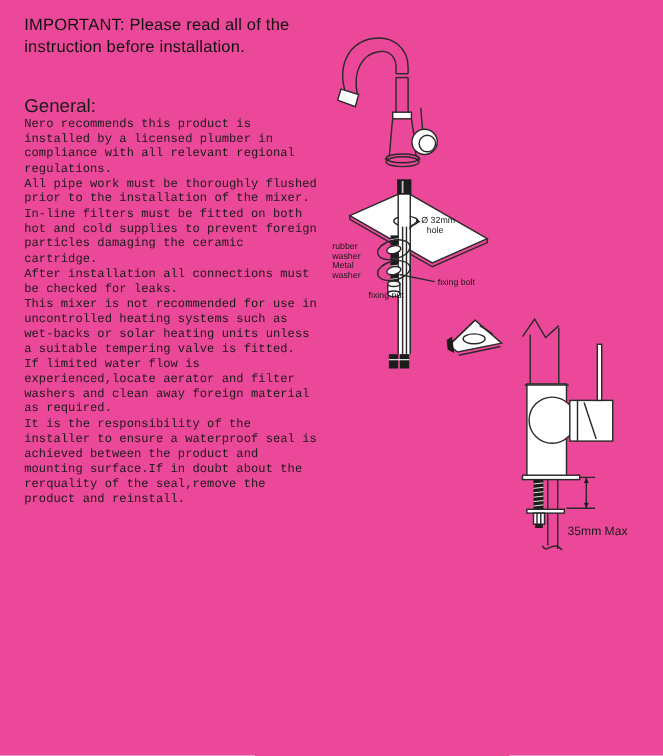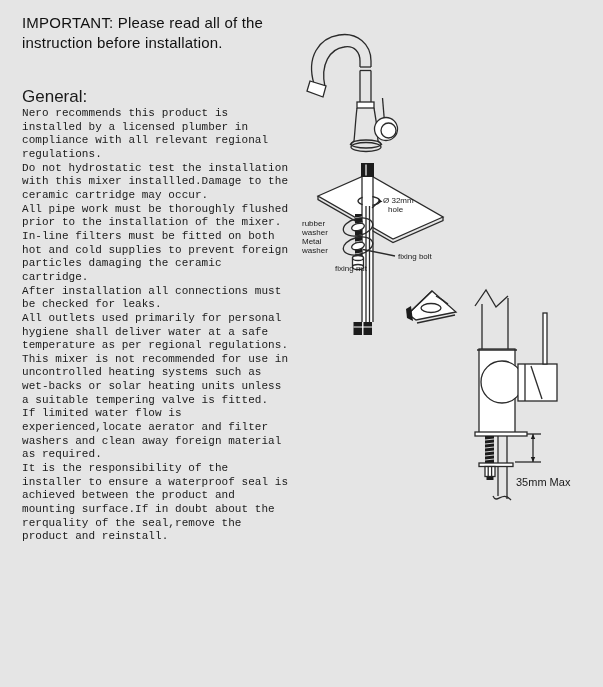--- a/index.html
+++ b/index.html
@@ -1,17 +1,17 @@
 <!DOCTYPE html>
 <html><head>
 <meta charset="utf-8">
 <style>
   html,body{margin:0;padding:0;background:#fff;}
   .page{
-    position:relative;width:603px;height:687px;background:#e5e5e5;
+    position:relative;width:603px;height:687px;background:#ec4899;
     font-family:"Liberation Sans",sans-serif;color:#1a1a1a;overflow:hidden;
   }
   .heading{
     position:absolute;left:22px;top:13px;width:272px;
     font-size:15px;line-height:20px;letter-spacing:.2px;color:#111;
   }
   .general-label{
     position:absolute;left:22px;top:90px;font-size:17px;line-height:13px;
   }
   .paragraphs{
@@ -35,25 +35,23 @@
 <body>
 
 <div class="page">
 
   <div class="heading">IMPORTANT: Please read all of the instruction before installation.</div>
 
   <div class="general-label">General:</div>
 
   <div class="paragraphs">
     <div>Nero recommends this product is installed by a licensed plumber in compliance with all relevant regional regulations.</div>
-    <div>Do not hydrostatic test the installation with this mixer installled.Damage to the ceramic cartridge may occur.</div>
     <div>All pipe work must be thoroughly flushed prior to the installation of the mixer.</div>
     <div>In-line filters must be fitted on both hot and cold supplies to prevent foreign particles damaging the ceramic cartridge.</div>
     <div>After installation all connections must be checked for leaks.</div>
-    <div>All outlets used primarily for personal hygiene shall deliver water at a safe temperature as per regional regulations.</div>
     <div>This mixer is not recommended for use in uncontrolled heating systems such as wet-backs or solar heating units unless a suitable tempering valve is fitted.</div>
     <div>If limited water flow is experienced,locate aerator and filter washers and clean away foreign material as required.</div>
     <div>It is the responsibility of the installer to ensure a waterproof seal is achieved between the product and mounting surface.If in doubt about the rerquality of the seal,remove the product and reinstall.</div>
   </div>
 
   <div class="steps">
     
     
     
   </div>

